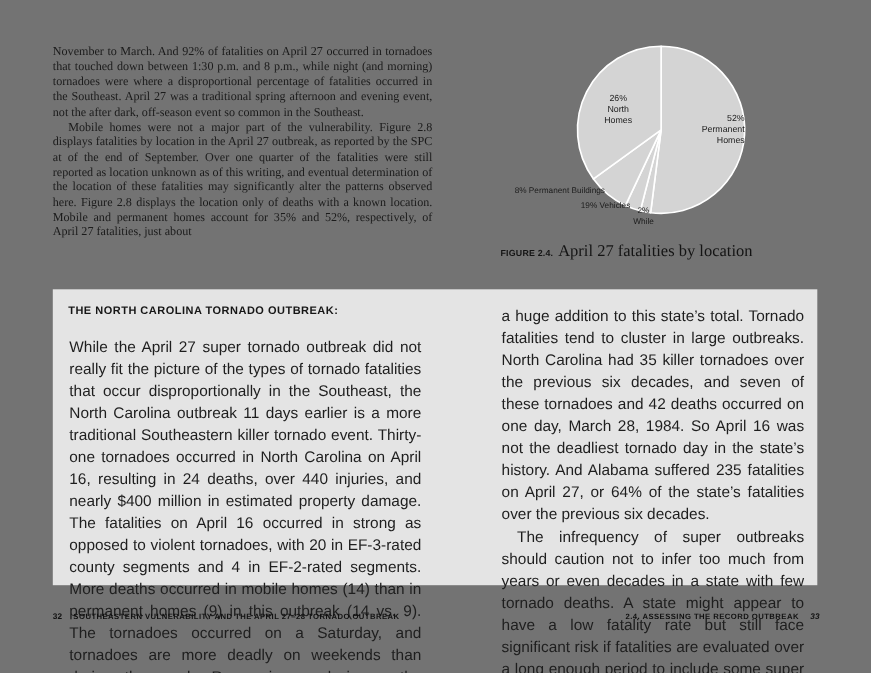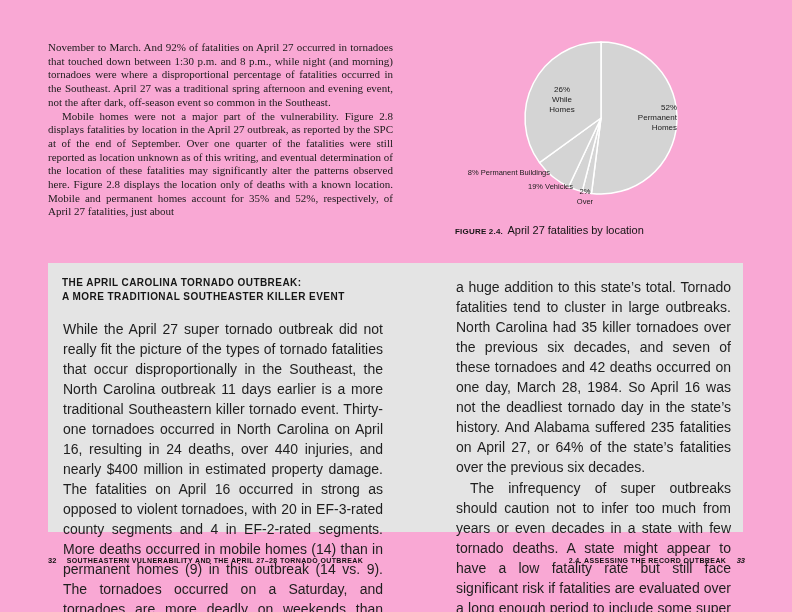--- a/index.html
+++ b/index.html
@@ -1,32 +1,32 @@
 <!DOCTYPE html>
 <html><head>
 <meta charset="utf-8">
 <style>
   html,body{margin:0;padding:0;background:#fff;}
-  .page{position:relative;width:792px;height:612px;background:#f9a8d4;overflow:hidden;
+  .page{position:relative;width:792px;height:612px;background:#737373;overflow:hidden;
         font-family:"Liberation Sans",sans-serif;color:#1c1c1c;}
   
   .body-text{position:absolute;left:48px;top:41px;width:345px;
              font-family:"Liberation Serif",serif;font-size:11px;line-height:13.7px;
              text-align:justify;color:#1b1b1b;}
   .body-text p{margin:0;}
   .indent{text-indent:14px;}
   
   .figure{position:absolute;left:449px;top:35px;width:300px;height:178px;}
   .figure svg{position:absolute;left:0;top:0;}
   .plabel{position:absolute;font-family:"Liberation Sans",sans-serif;font-size:8px;
           line-height:10px;color:#1c1c1c;}
   .plabel.small{font-size:7.5px;line-height:9.5px;}
   .caption{position:absolute;left:455px;top:220px;width:290px;color:#141414;}
   .cap-label{font-family:"Liberation Sans",sans-serif;font-weight:bold;font-size:8px;letter-spacing:.2px;}
-  .cap-text{font-family:Liberation Sans, sans-serif;font-size:11px;margin-top:40px;}
+  .cap-text{font-family:Liberation Serif, serif;font-size:15px;margin-top:40px;}
   
   .sidebar{position:absolute;left:48px;top:263px;width:695px;height:269px;background:#e4e4e4;}
   .col-left{position:absolute;left:14px;top:13px;width:322px;}
   .col-right{position:absolute;left:407px;top:13px;width:277px;}
   .sidebar h3{margin:0 0 15px 0;font-family:"Liberation Sans",sans-serif;font-weight:bold;
               font-size:10px;line-height:14px;letter-spacing:.45px;color:#161616;}
   .sidebar p{margin:1px;font-family:"Liberation Sans",sans-serif;font-size:14px;
              line-height:20px;text-align:justify;color:#1e1e1e;}
   
   .footer-left,.footer-right{position:absolute;top:556px;font-family:"Liberation Sans",sans-serif;
@@ -50,46 +50,45 @@
   <div class="figure">
     <svg id="pie-svg" width="300" height="178" viewBox="0 0 300 178">
         <path d="M 152 83 L 152.00 7.00 A 76 76 0 1 1 142.47 158.40 Z" fill="#d4d4d4" stroke="#ffffff" stroke-width="1.5" stroke-linejoin="round"></path>
         <path d="M 152 83 L 142.47 158.40 A 76 76 0 0 1 133.10 156.61 Z" fill="#d4d4d4" stroke="#ffffff" stroke-width="1.5" stroke-linejoin="round"></path>
         <path d="M 152 83 L 133.10 156.61 A 76 76 0 0 1 119.64 151.77 Z" fill="#d4d4d4" stroke="#ffffff" stroke-width="1.5" stroke-linejoin="round"></path>
         <path d="M 152 83 L 119.64 151.77 A 76 76 0 0 1 90.51 127.67 Z" fill="#d4d4d4" stroke="#ffffff" stroke-width="1.5" stroke-linejoin="round"></path>
         <path d="M 152 83 L 90.51 127.67 A 76 76 0 0 1 152.00 7.00 Z" fill="#d4d4d4" stroke="#ffffff" stroke-width="1.5" stroke-linejoin="round"></path>
       </svg>
     <div class="plabel" style="left:68px;top:50px;width:90px;text-align:center;">
       <div>26%</div>
-      <div>While</div>
+      <div>North</div>
       <div>Homes</div>
     </div>
     <div class="plabel" style="left:138px;top:68px;width:90px;text-align:right;">
       <div>52%</div>
       <div>Permanent</div>
       <div>Homes</div>
     </div>
     <div class="plabel small" style="left:0px;top:133px;width:101px;text-align:right;">8% Permanent Buildings</div>
     <div class="plabel small" style="left:24px;top:147px;width:100px;text-align:right;">19% Vehicles</div>
     <div class="plabel small" style="left:111px;top:152px;width:50px;text-align:center;">
       <div>2%</div>
-      <div>Over</div>
+      <div>While</div>
     </div>
   </div>
 
   <div class="caption">
     <span class="cap-label">FIGURE 2.4.</span>
     <span class="cap-text">April 27 fatalities by location</span>
   </div>
 
   <div class="sidebar">
     <div class="col-left">
       <h3>
-        <span>THE APRIL CAROLINA TORNADO OUTBREAK:</span><br>
-        <span>A MORE TRADITIONAL SOUTHEASTER KILLER EVENT</span>
+        <span>THE NORTH CAROLINA TORNADO OUTBREAK:</span><br>
       </h3>
       <p>While the April 27 super tornado outbreak did not really fit the picture of the types of tornado fatalities that occur disproportionally in the Southeast, the North Carolina outbreak 11 days earlier is a more traditional Southeastern killer tornado event. Thirty-one tornadoes occurred in North Carolina on April 16, resulting in 24 deaths, over 440 injuries, and nearly $400 million in estimated property damage. The fatalities on April 16 occurred in strong as opposed to violent tornadoes, with 20 in EF-3-rated county segments and 4 in EF-2-rated segments. More deaths occurred in mobile homes (14) than in permanent homes (9) in this outbreak (14 vs. 9). The tornadoes occurred on a Saturday, and tornadoes are more deadly on weekends than during the week. Regression analysis on the Southeastern states shows that expected fatalities are 37% higher for a weekend tornado.</p>
     </div>
     <div class="col-right">
       <p>a huge addition to this state’s total. Tornado fatalities tend to cluster in large outbreaks. North Carolina had 35 killer tornadoes over the previous six decades, and seven of these tornadoes and 42 deaths occurred on one day, March 28, 1984. So April 16 was not the deadliest tornado day in the state’s history. And Alabama suffered 235 fatalities on April 27, or 64% of the state’s fatalities over the previous six decades.</p>
       <p class="indent">The infrequency of super outbreaks should caution not to infer too much from years or even decades in a state with few tornado deaths. A state might appear to have a low fatality rate but still face significant risk if fatalities are evaluated over a long enough period to include some super outbreaks. The infrequency of super outbreaks can also render evaluation of the effectiveness of measures to reduce fatalities problematic. One could look at the 25 years after the March 28, 1984, outbreak and conclude that North Carolina tornado lethality had been substantially reduced. The infrequency of super outbreaks indicates the need to assemble years or decades of records to adequately evaluate measures to reduce fatalities.</p>
     </div>
   </div>
 
   <div class="footer-left">

